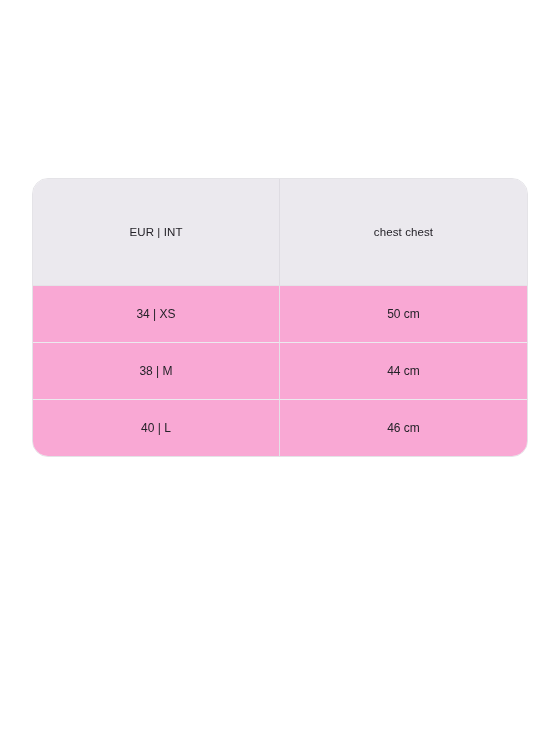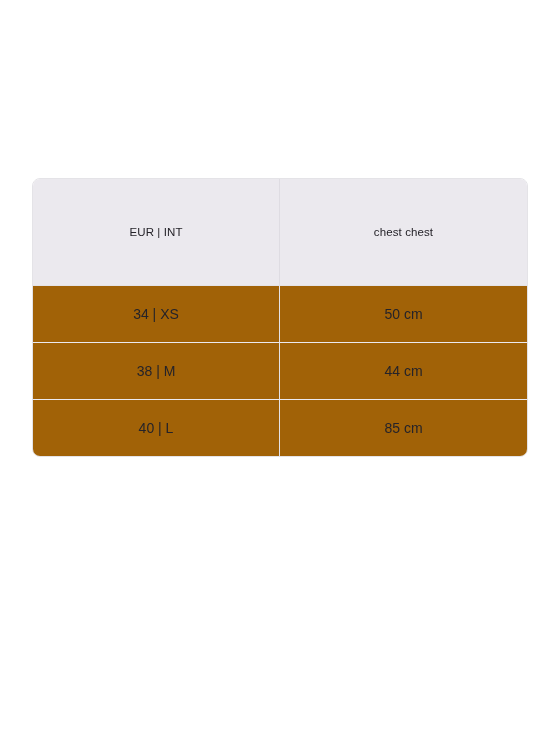--- a/index.html
+++ b/index.html
@@ -28,21 +28,21 @@
     left: 32px;
     top: 178px;
     width: 496px;
   }
 
   .size-table {
     width: 100%;
     border-collapse: separate;
     border-spacing: 0;
     border: 1px solid #e4e3e7;
-    border-radius: 8px;
+    border-radius: 16px;
     overflow: hidden;
     background: #ffffff;
     table-layout: fixed;
   }
 
   .size-table th,
   .size-table td {
     text-align: center;
     vertical-align: middle;
     color: #252329;
@@ -58,22 +58,22 @@
     letter-spacing: 0.1px;
     border-bottom: 1px solid #e4e3e7;
   }
   .size-table thead th.col-left {
     border-right: 1px solid #dedce2;
   }
 
   
   .size-table tbody td {
     height: 56px;
-    font-size: 14px;
-    background: #a16207;
+    font-size: 12px;
+    background: #f9a8d4;
     border-top: 1px solid #eceaef;
   }
   .size-table tbody tr:first-child td {
     border-top: none;
   }
   .size-table tbody td.col-left {
     border-right: 1px solid #e4e2e7;
   }
 </style>
 </head>
@@ -95,20 +95,20 @@
         <tr>
           <td class="col-left">34 | XS</td>
           <td class="col-right">50 cm</td>
         </tr>
         <tr>
           <td class="col-left">38 | M</td>
           <td class="col-right">44 cm</td>
         </tr>
         <tr>
           <td class="col-left">40 | L</td>
-          <td class="col-right">85 cm</td>
+          <td class="col-right">46 cm</td>
         </tr>
       </tbody>
 
     </table>
   </div>
 
 </div>
 
 </body></html>

